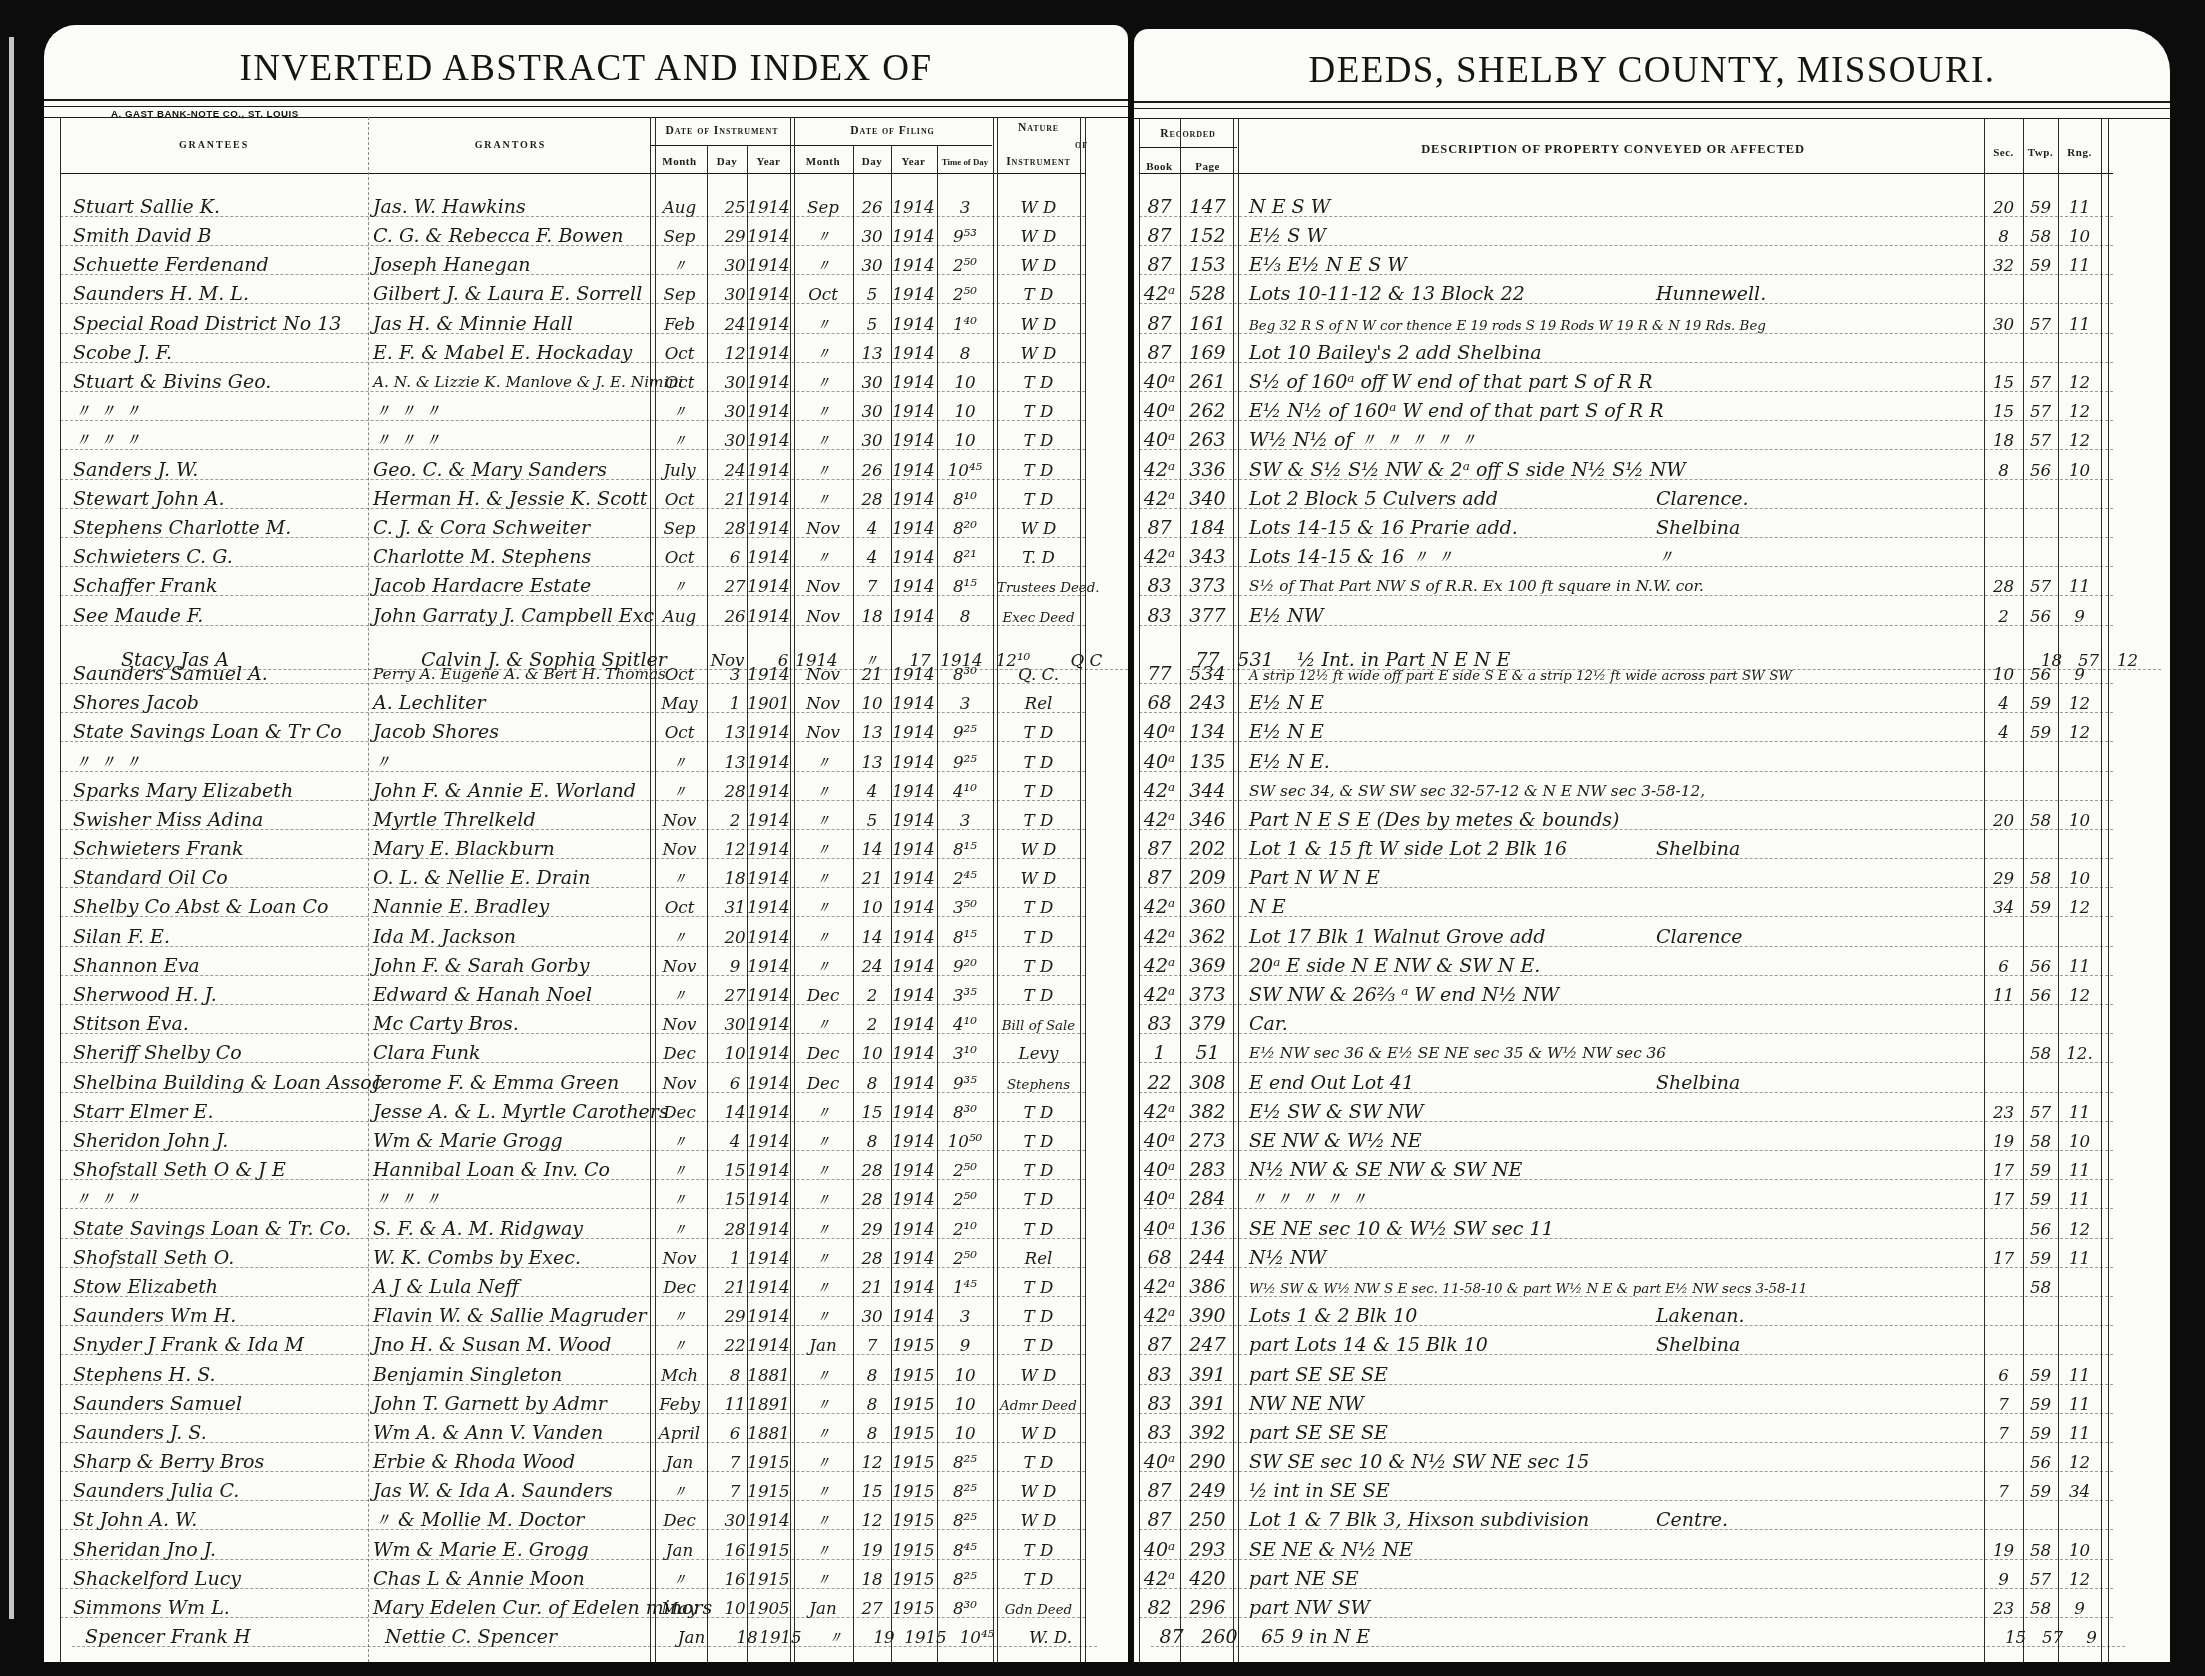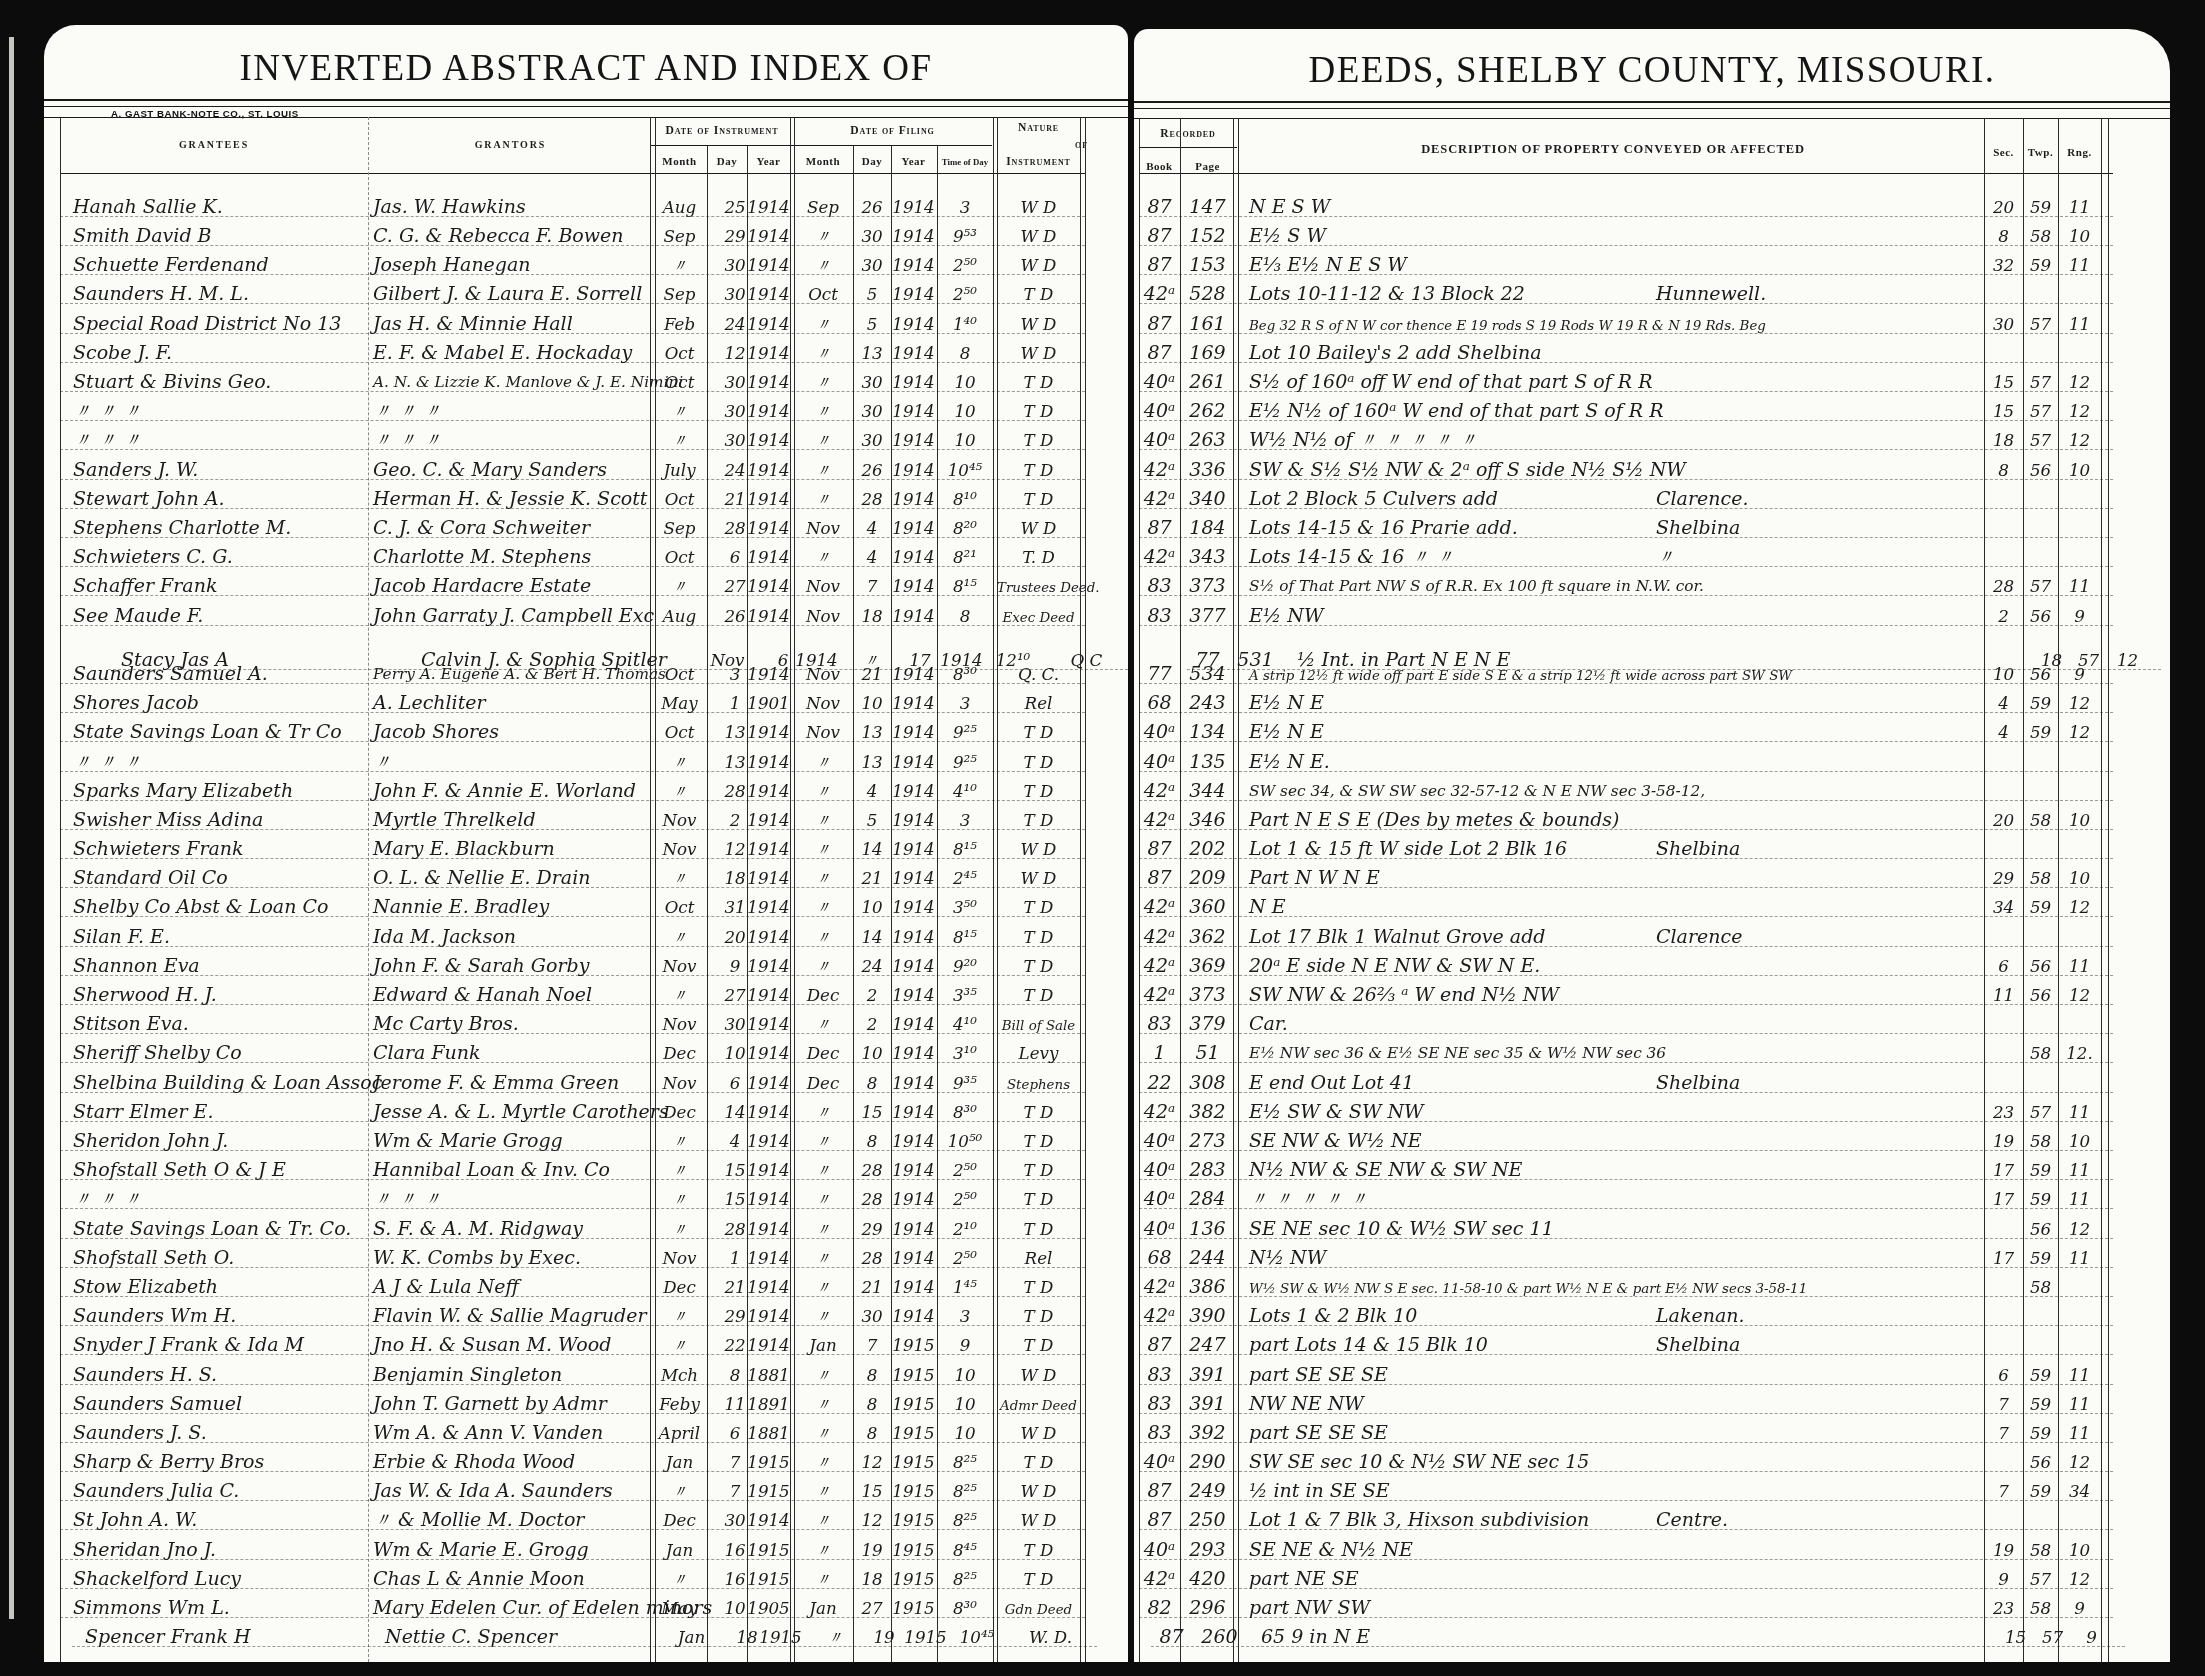--- a/index.html
+++ b/index.html
@@ -126,21 +126,21 @@
       <div class="vline" style="left: 1984px; top: 118px; height: 1544px; width: 0.5px;"></div>
       <div class="vline" style="left: 2023px; top: 118px; height: 1544px; width: 0.5px;"></div>
       <div class="vline" style="left: 2058px; top: 118px; height: 1544px; width: 0.5px;"></div>
       <div class="vline" style="left: 2101px; top: 118px; height: 1544px; width: 1.4px;"></div>
       <div class="vline" style="left: 2108px; top: 118px; height: 1544px; width: 0.9px;"></div>
     </div>
   <div id="rows-layer">
       <div class="row" style="top: 187px;">
         <div class="rule rl"></div>
         <div class="rule rr"></div>
-        <div class="cell c-grantee hw41">Hanah Sallie K.</div>
+        <div class="cell c-grantee hw41">Stuart Sallie K.</div>
         <div class="cell c-grantor hw41">Jas. W. Hawkins</div>
         <div class="cell c-m1 hw36">Aug</div>
         <div class="cell c-d1 hw36">25</div>
         <div class="cell c-y1 hw36">1914</div>
         <div class="cell c-m2 hw36">Sep</div>
         <div class="cell c-d2 hw36">26</div>
         <div class="cell c-y2 hw36">1914</div>
         <div class="cell c-time hw36">3</div>
         <div class="cell c-nature hw36">W D</div>
         <div class="cell c-book hw41">87</div>
@@ -892,21 +892,21 @@
         <div class="cell c-time hw36">9</div>
         <div class="cell c-nature hw36">T D</div>
         <div class="cell c-book hw41">87</div>
         <div class="cell c-page hw41">247</div>
         <div class="cell c-desc hw41">part Lots 14 &amp; 15  Blk 10</div>
         <div class="cell c-place hw41">Shelbina</div>
       </div>
       <div class="row" style="top: 1355px;">
         <div class="rule rl"></div>
         <div class="rule rr"></div>
-        <div class="cell c-grantee hw41">Saunders H. S.</div>
+        <div class="cell c-grantee hw41">Stephens H. S.</div>
         <div class="cell c-grantor hw41">Benjamin Singleton</div>
         <div class="cell c-m1 hw36">Mch</div>
         <div class="cell c-d1 hw36">8</div>
         <div class="cell c-y1 hw36">1881</div>
         <div class="cell c-m2 hw36">〃</div>
         <div class="cell c-d2 hw36">8</div>
         <div class="cell c-y2 hw36">1915</div>
         <div class="cell c-time hw36">10</div>
         <div class="cell c-nature hw36">W D</div>
         <div class="cell c-book hw41">83</div>

